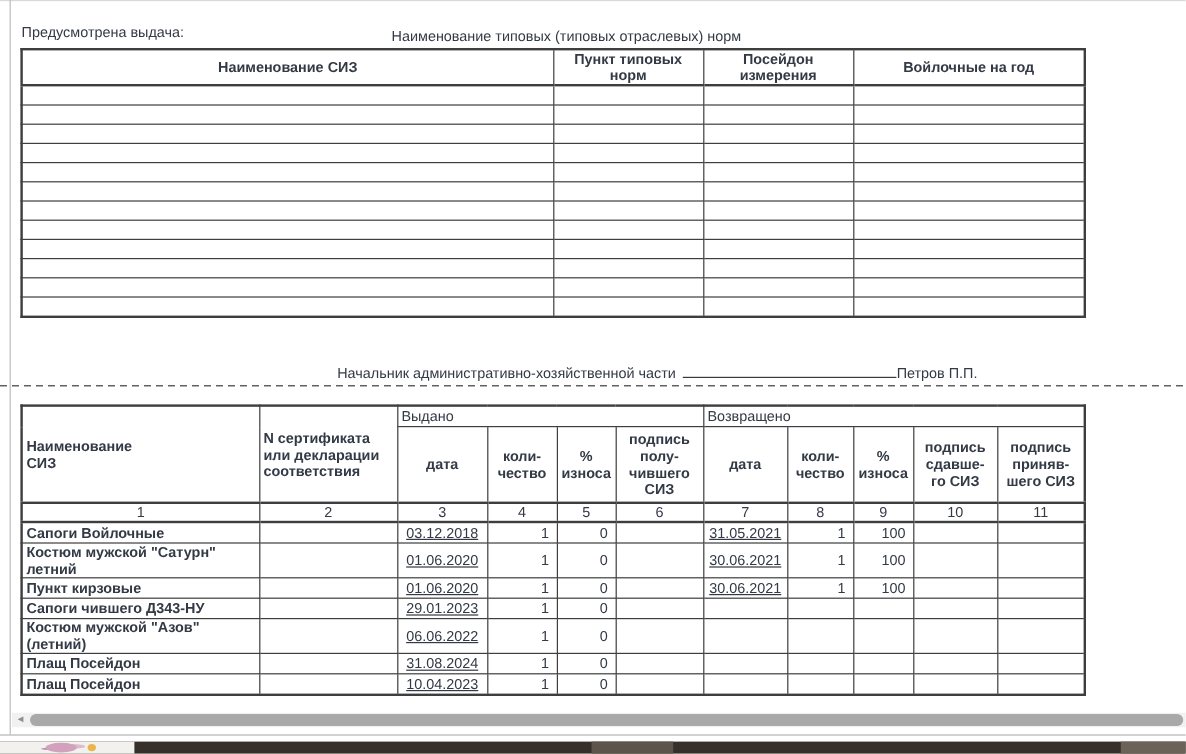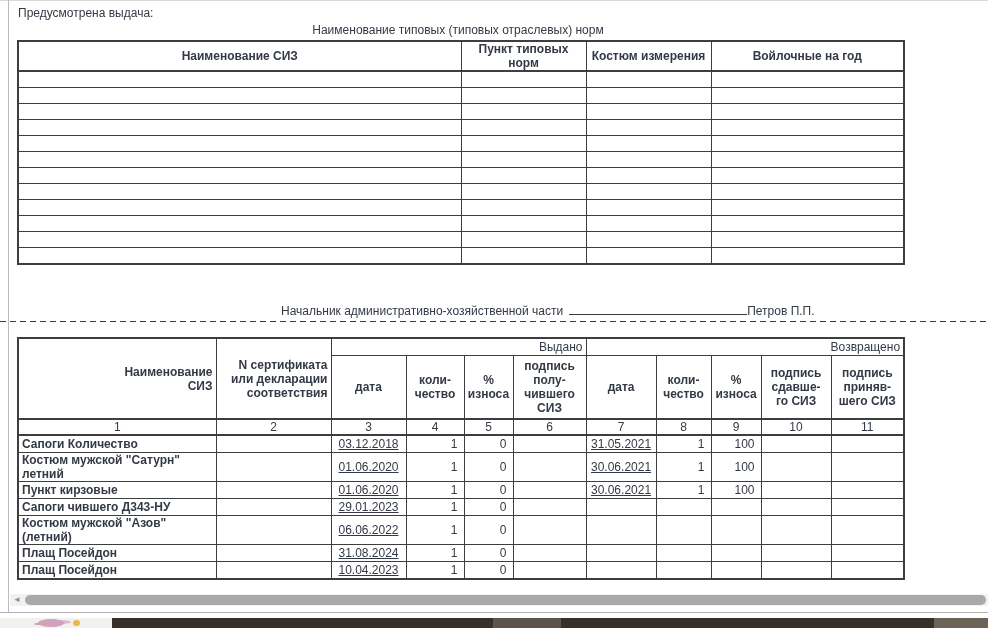--- a/index.html
+++ b/index.html
@@ -3,43 +3,43 @@
 <meta charset="utf-8">
 <style>
   html,body{margin:0;padding:0;}
   body{
     width:988px;height:628px;position:relative;overflow:hidden;background:#ffffff;
     font-family:"Liberation Sans", sans-serif;font-size:12px;color:#333a45;
   }
   .top-edge{position:absolute;top:0;left:0;width:988px;height:1px;background:#d9d9d9;}
   .left-edge{position:absolute;top:0;left:8px;width:1px;height:612px;background:#bcbcbc;}
 
-  .intro{position:absolute;top:6px;left:18px;white-space:nowrap;}
-  .t1-title{position:absolute;top:23px;left:15px;width:886px;text-align:center;}
+  .intro{position:absolute;top:20px;left:18px;white-space:nowrap;}
+  .t1-title{position:absolute;top:23px;left:29px;width:886px;text-align:center;}
 
   table{border-collapse:collapse;table-layout:fixed;width:886px;border:2px solid #3e3e3e;}
   th,td{border:1px solid #3e3e3e;font-weight:normal;font-size:12px;line-height:14px;
         padding:0 3px;overflow:hidden;vertical-align:middle;}
   .pre{white-space:pre-line;font-weight:bold;}
   .c{text-align:center;text-decoration:underline;}
   .r{text-align:right;padding-right:6px;}
   .l{text-align:left;}
 
   .norms{position:absolute;top:40px;left:17px;}
   .norms thead th{height:26px;text-align:center;border-bottom-width:2px;}
   .norms tbody td{height:15px;}
 
   .sign{position:absolute;top:302px;left:281px;white-space:nowrap;}
   .sign .blank{display:inline-block;width:178px;height:12px;border-bottom:1px solid #3a3a3a;margin-left:6px;}
 
   .pagebreak{position:absolute;top:321px;left:0;width:988px;height:1px;
     background:repeating-linear-gradient(90deg,#3b3b3b 0 6px,transparent 6px 10px);}
 
   .issue{position:absolute;top:337px;left:17px;}
-  .issue thead tr.grp th{height:16px;text-align:right;}
+  .issue thead tr.grp th{height:16px;text-align:left;}
   .issue thead tr.sub th{height:62px;}
   .issue tr.nums td{height:13px;text-align:center;border-top-width:2px;border-bottom-width:2px;}
   .issue tbody td{height:16px;}
 
   .hscroll{position:absolute;top:594px;left:10px;width:978px;height:12px;background:#f1f1f1;}
   .hs-arrow{position:absolute;left:0;top:0;width:14px;height:12px;font-size:8px;line-height:12px;
     text-align:center;color:#8f8f8f;cursor:default;}
   .hs-thumb{position:absolute;left:15px;right:2px;top:1px;height:10px;background:#a9a9a9;border-radius:5px;}
 
   .win-bottom{position:absolute;top:612px;left:0;width:988px;height:1px;background:#b3b3b3;}
@@ -66,21 +66,21 @@
       <col style="width:443px">
       <col style="width:125px">
       <col style="width:125px">
       <col style="width:193px">
     </colgroup>
   <thead>
     <tr>
       <th class="pre">Наименование СИЗ</th>
       <th class="pre">Пункт типовых
 норм</th>
-      <th class="pre">Костюм измерения</th>
+      <th class="pre">Посейдон измерения</th>
       <th class="pre">Войлочные на год</th>
     </tr>
   </thead>
   <tbody>
       <tr>
         <td></td>
         <td></td>
         <td></td>
         <td></td>
       </tr>
@@ -212,21 +212,21 @@
       <td>6</td>
       <td>7</td>
       <td>8</td>
       <td>9</td>
       <td>10</td>
       <td>11</td>
     </tr>
   </thead>
   <tbody>
       <tr>
-        <td class="l pre">Сапоги Количество</td>
+        <td class="l pre">Сапоги Войлочные</td>
         <td class="c"></td>
         <td class="c">03.12.2018</td>
         <td class="r">1</td>
         <td class="r">0</td>
         <td class="c"></td>
         <td class="c">31.05.2021</td>
         <td class="r">1</td>
         <td class="r">100</td>
         <td class="c"></td>
         <td class="c"></td>

